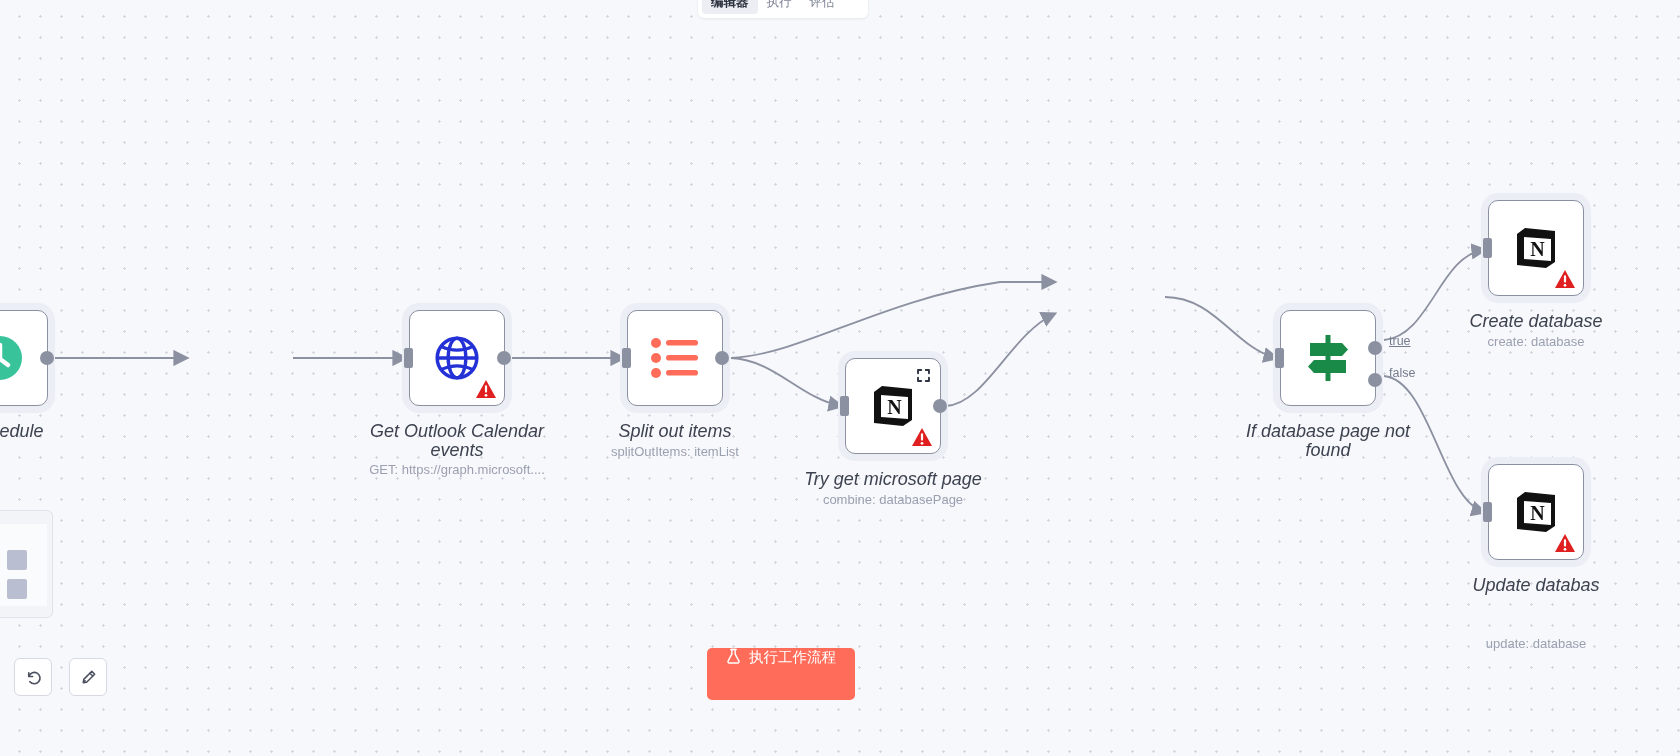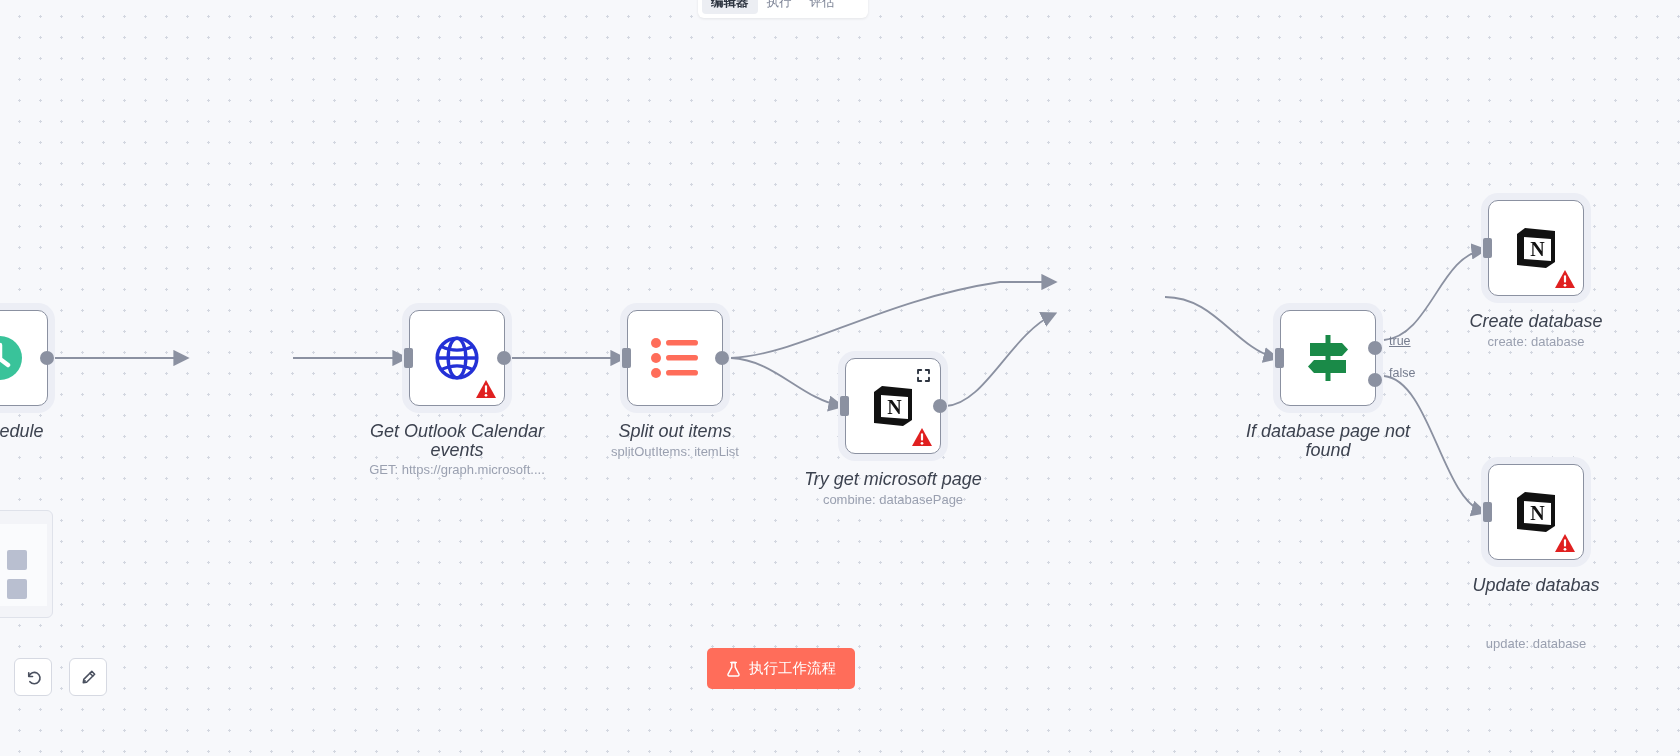--- a/index.html
+++ b/index.html
@@ -134,26 +134,26 @@
     border-radius: 6px;
     display: flex; align-items: center; justify-content: center;
     z-index: 30;
   }
   #btn-undo { left: 14px; }
   #btn-tidy { left: 69px; }
 
   
   #execute {
     position: absolute; left: 707px; top: 648px;
-    height: 41px; padding: 0 19px;
+    height: 52px; padding: 0 19px;
     background: #ff6d5a;
     color: #ffffff;
     border: none; border-radius: 5px;
     font-size: 14.5px; font-family: "Liberation Sans", sans-serif;
-    display: flex; align-items: center; gap: 8px;
+    display: flex; gap: 8px;
     cursor: pointer;
     z-index: 30;
   }
 </style>
 </head>
 <body>
 
 <div id="canvas">
 
   <svg id="edges" width="1680" height="756">

